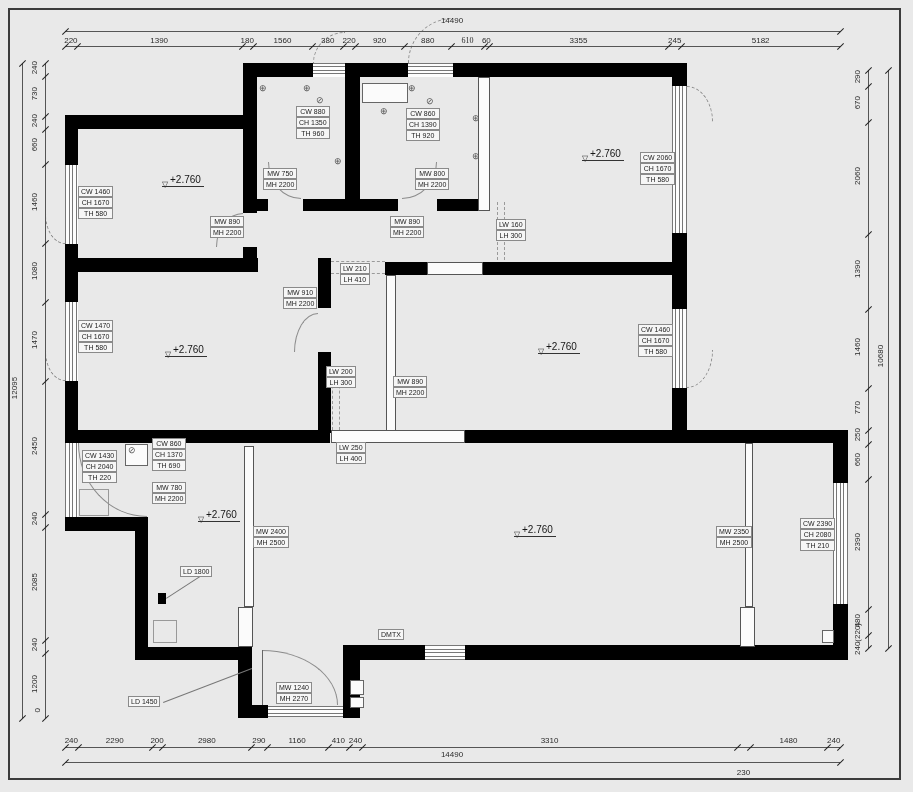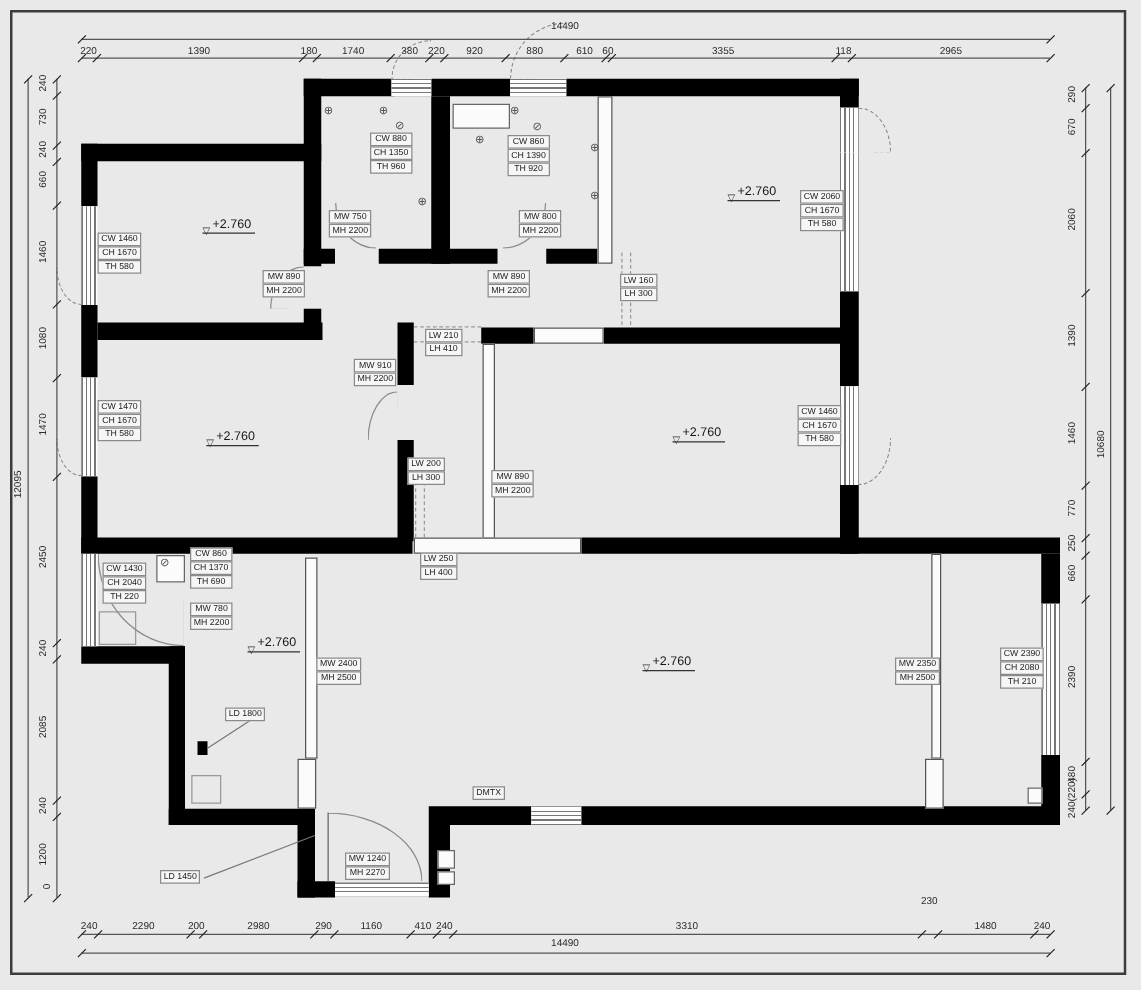--- a/index.html
+++ b/index.html
@@ -276,39 +276,39 @@
       <div class="sym" style="left: 128px; top: 446px;">⊘</div>
       <div class="dimline" style="left: 65px; top: 46px; width: 775px; height: 1px;"></div>
       <div class="tick" style="left: 61px; top: 46px;"></div>
       <div class="tick" style="left: 72.7708px; top: 46px;"></div>
       <div class="dim c" style="left: 70.8854px; top: 36px;">220</div>
       <div class="tick" style="left: 237.562px; top: 46px;"></div>
       <div class="dim c" style="left: 159.166px; top: 36px;">1390</div>
       <div class="tick" style="left: 248.798px; top: 46px;"></div>
       <div class="dim c" style="left: 247.18px; top: 36px;">180</div>
       <div class="tick" style="left: 308.187px; top: 46px;"></div>
-      <div class="dim c" style="left: 282.492px; top: 36px;">1740</div>
+      <div class="dim c" style="left: 282.492px; top: 36px;">1560</div>
       <div class="tick" style="left: 339.219px; top: 46px;"></div>
       <div class="dim c" style="left: 327.703px; top: 36px;">380</div>
       <div class="tick" style="left: 350.99px; top: 46px;"></div>
       <div class="dim c" style="left: 349.104px; top: 36px;">220</div>
       <div class="tick" style="left: 400.213px; top: 46px;"></div>
       <div class="dim c" style="left: 379.601px; top: 36px;">920</div>
       <div class="tick" style="left: 447.296px; top: 46px;"></div>
       <div class="dim c" style="left: 427.755px; top: 36px; text-align: center;">880</div>
       <div class="tick" style="left: 479.933px; top: 46px;"></div>
-      <div class="dim c" style="left: 467.615px; top: 36px;">610</div>
+      <div class="dim c" style="left: 467.615px; top: 36px; font-family: Liberation Serif, serif;">610</div>
       <div class="tick" style="left: 484.749px; top: 46px;"></div>
       <div class="dim c" style="left: 486.341px; top: 36px;">60</div>
       <div class="tick" style="left: 664.253px; top: 46px;"></div>
       <div class="dim c" style="left: 578.501px; top: 36px;">3355</div>
       <div class="tick" style="left: 677.362px; top: 46px;"></div>
-      <div class="dim c" style="left: 674.808px; top: 36px;">118</div>
+      <div class="dim c" style="left: 674.808px; top: 36px;">245</div>
       <div class="tick" style="left: 836px; top: 46px;"></div>
-      <div class="dim c" style="left: 760.681px; top: 36px;">2965</div>
+      <div class="dim c" style="left: 760.681px; top: 36px;">5182</div>
       <div class="dimline" style="left: 65px; top: 747px; width: 775px; height: 1px;"></div>
       <div class="tick" style="left: 61px; top: 747px;"></div>
       <div class="tick" style="left: 73.6273px; top: 747px;"></div>
       <div class="dim c" style="left: 71.3136px; top: 736px;">240</div>
       <div class="tick" style="left: 147.813px; top: 747px;"></div>
       <div class="dim c" style="left: 114.72px; top: 736px;">2290</div>
       <div class="tick" style="left: 158.335px; top: 747px;"></div>
       <div class="dim c" style="left: 157.074px; top: 736px;">200</div>
       <div class="tick" style="left: 247.253px; top: 747px;"></div>
       <div class="dim c" style="left: 206.794px; top: 736px;">2980</div>
@@ -316,21 +316,21 @@
       <div class="dim c" style="left: 258.882px; top: 736px;">290</div>
       <div class="tick" style="left: 323.542px; top: 747px;"></div>
       <div class="dim c" style="left: 297.026px; top: 736px;">1160</div>
       <div class="tick" style="left: 345.114px; top: 747px;"></div>
       <div class="dim c" style="left: 338.328px; top: 736px;">410</div>
       <div class="tick" style="left: 357.741px; top: 747px;"></div>
       <div class="dim c" style="left: 355.428px; top: 736px;">240</div>
       <div class="tick" style="left: 733.403px; top: 747px;"></div>
       <div class="dim c" style="left: 549.572px; top: 736px;">3310</div>
       <div class="tick" style="left: 745.504px; top: 747px;"></div>
-      <div class="dim c" style="left: 743.454px; top: 716px;">230</div>
+      <div class="dim c" style="left: 743.454px; top: 768px;">230</div>
       <div class="tick" style="left: 823.373px; top: 747px;"></div>
       <div class="dim c" style="left: 788.439px; top: 736px;">1480</div>
       <div class="tick" style="left: 836px; top: 747px;"></div>
       <div class="dim c" style="left: 833.686px; top: 736px;">240</div>
       <div class="dimline" style="left: 45px; top: 63px; width: 1px; height: 655px;"></div>
       <div class="tick" style="left: 41px; top: 63px;"></div>
       <div class="tick" style="left: 41px; top: 75.9971px;"></div>
       <div class="vwrap" style="left: 30px; top: 69.4986px;"><span class="vtext">240</span></div>
       <div class="tick" style="left: 41px; top: 115.53px;"></div>
       <div class="vwrap" style="left: 30px; top: 95.7635px;"><span class="vtext">730</span></div>

